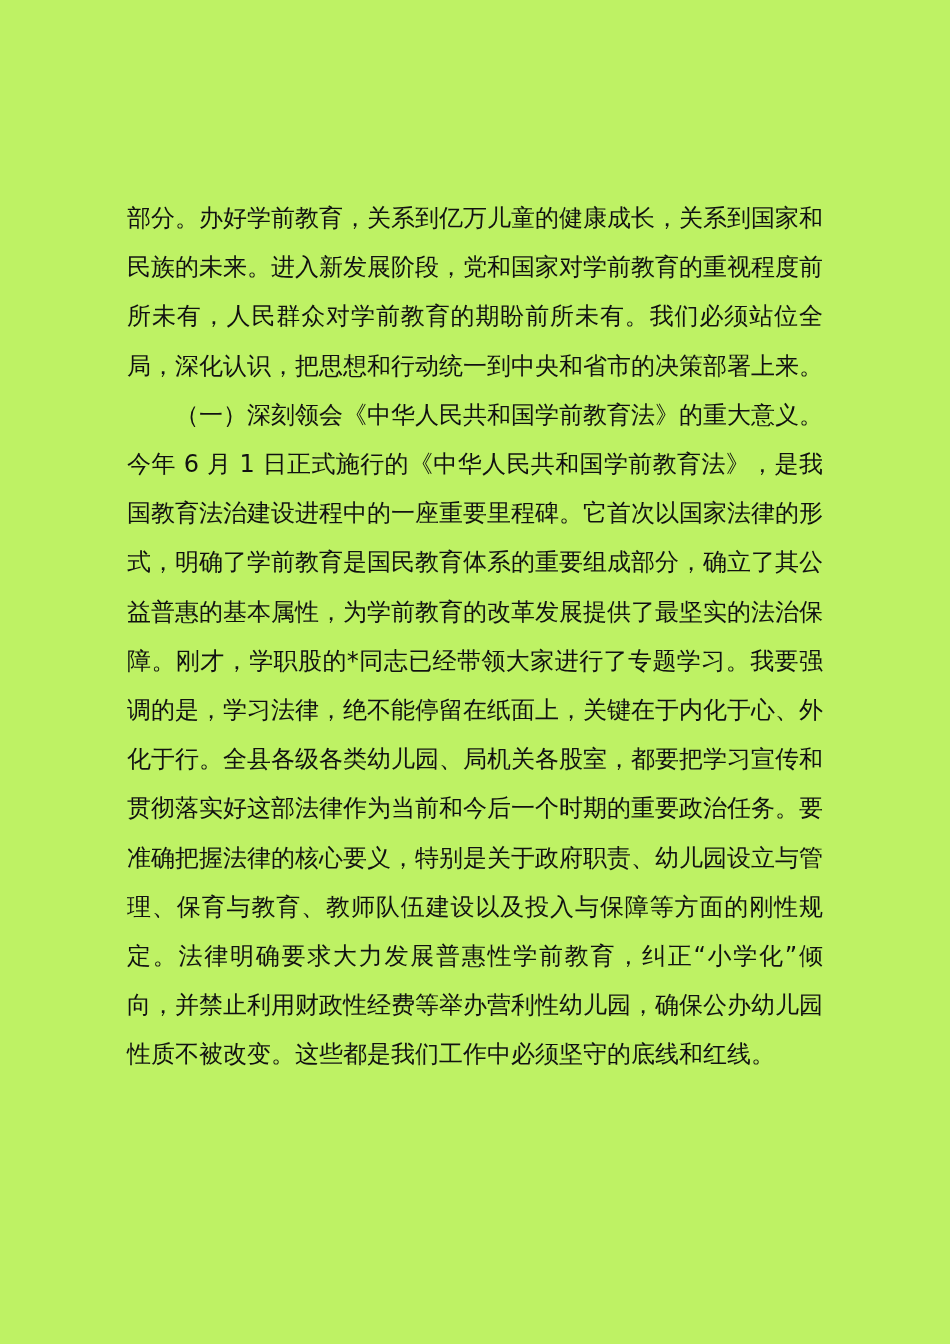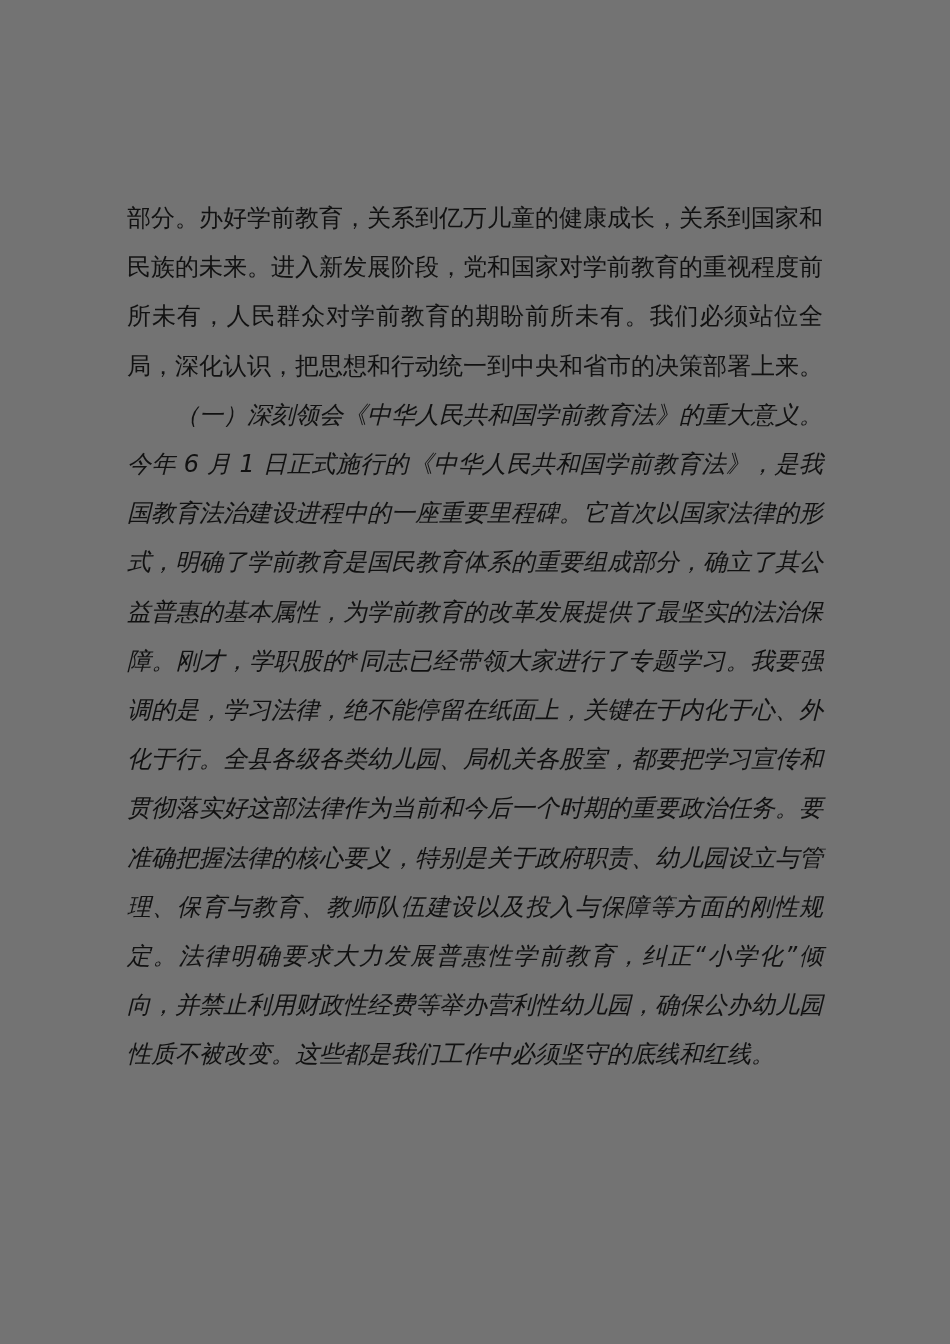--- a/index.html
+++ b/index.html
@@ -12,42 +12,41 @@
       height: 1344px;
       position: relative;
       overflow: hidden;
     }
     .page {
       position: absolute;
       left: 0;
       top: 0;
       width: 950px;
       height: 1344px;
-      background: #737373;
+      background: #bef264;
     }
     .content {
       position: absolute;
       left: 127px;
       top: 194px;
       width: 696px;
       font-family: "DejaVu Sans", sans-serif;
       font-size: 24px;
       line-height: 49.2px;
       color: #111111;
     }
     .para {
       margin: 0;
       text-align: justify;
       text-align-last: left;
       word-break: break-all;
       letter-spacing: 0px;
     }
     .para.indent {
       text-indent: 48px;
-      font-style: italic;
     }
   </style>
 </head>
 <body>
 
 <div class="page">
   <div class="content">
     <p class="para">部分。办好学前教育，关系到亿万儿童的健康成长，关系到国家和民族的未来。进入新发展阶段，党和国家对学前教育的重视程度前所未有，人民群众对学前教育的期盼前所未有。我们必须站位全局，深化认识，把思想和行动统一到中央和省市的决策部署上来。</p>
     <p class="para indent">（一）深刻领会《中华人民共和国学前教育法》的重大意义。今年 6 月 1 日正式施行的《中华人民共和国学前教育法》，是我国教育法治建设进程中的一座重要里程碑。它首次以国家法律的形式，明确了学前教育是国民教育体系的重要组成部分，确立了其公益普惠的基本属性，为学前教育的改革发展提供了最坚实的法治保障。刚才，学职股的*同志已经带领大家进行了专题学习。我要强调的是，学习法律，绝不能停留在纸面上，关键在于内化于心、外化于行。全县各级各类幼儿园、局机关各股室，都要把学习宣传和贯彻落实好这部法律作为当前和今后一个时期的重要政治任务。要准确把握法律的核心要义，特别是关于政府职责、幼儿园设立与管理、保育与教育、教师队伍建设以及投入与保障等方面的刚性规定。法律明确要求大力发展普惠性学前教育，纠正“小学化”倾向，并禁止利用财政性经费等举办营利性幼儿园，确保公办幼儿园性质不被改变。这些都是我们工作中必须坚守的底线和红线。</p>
   </div>

